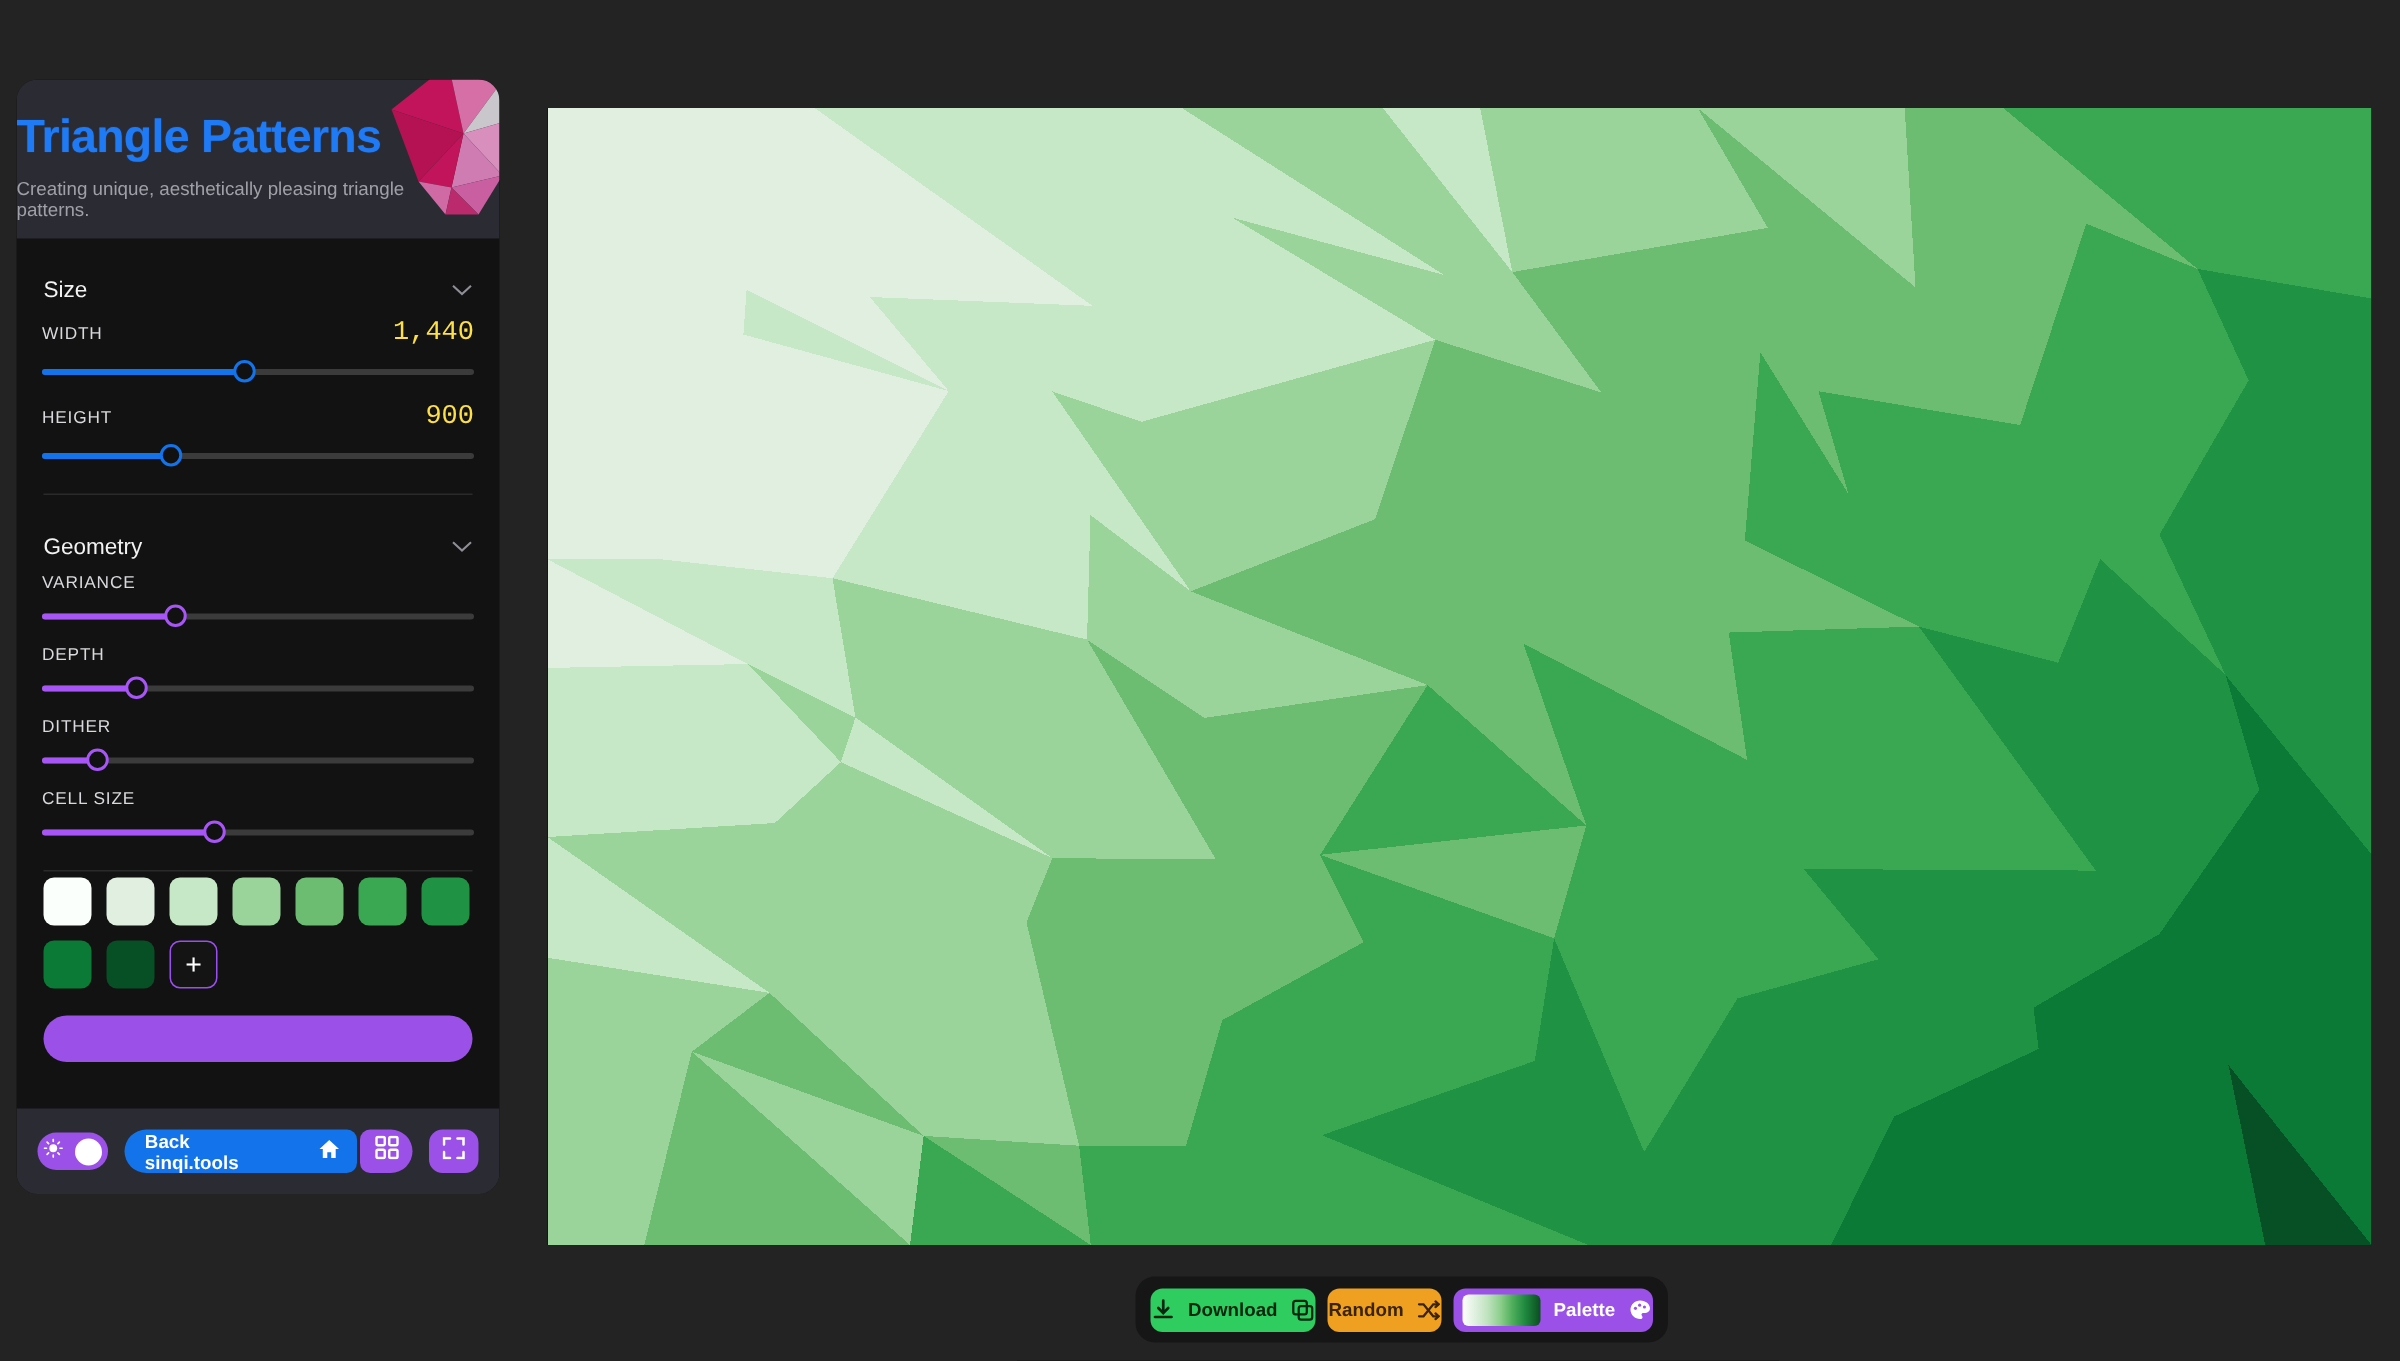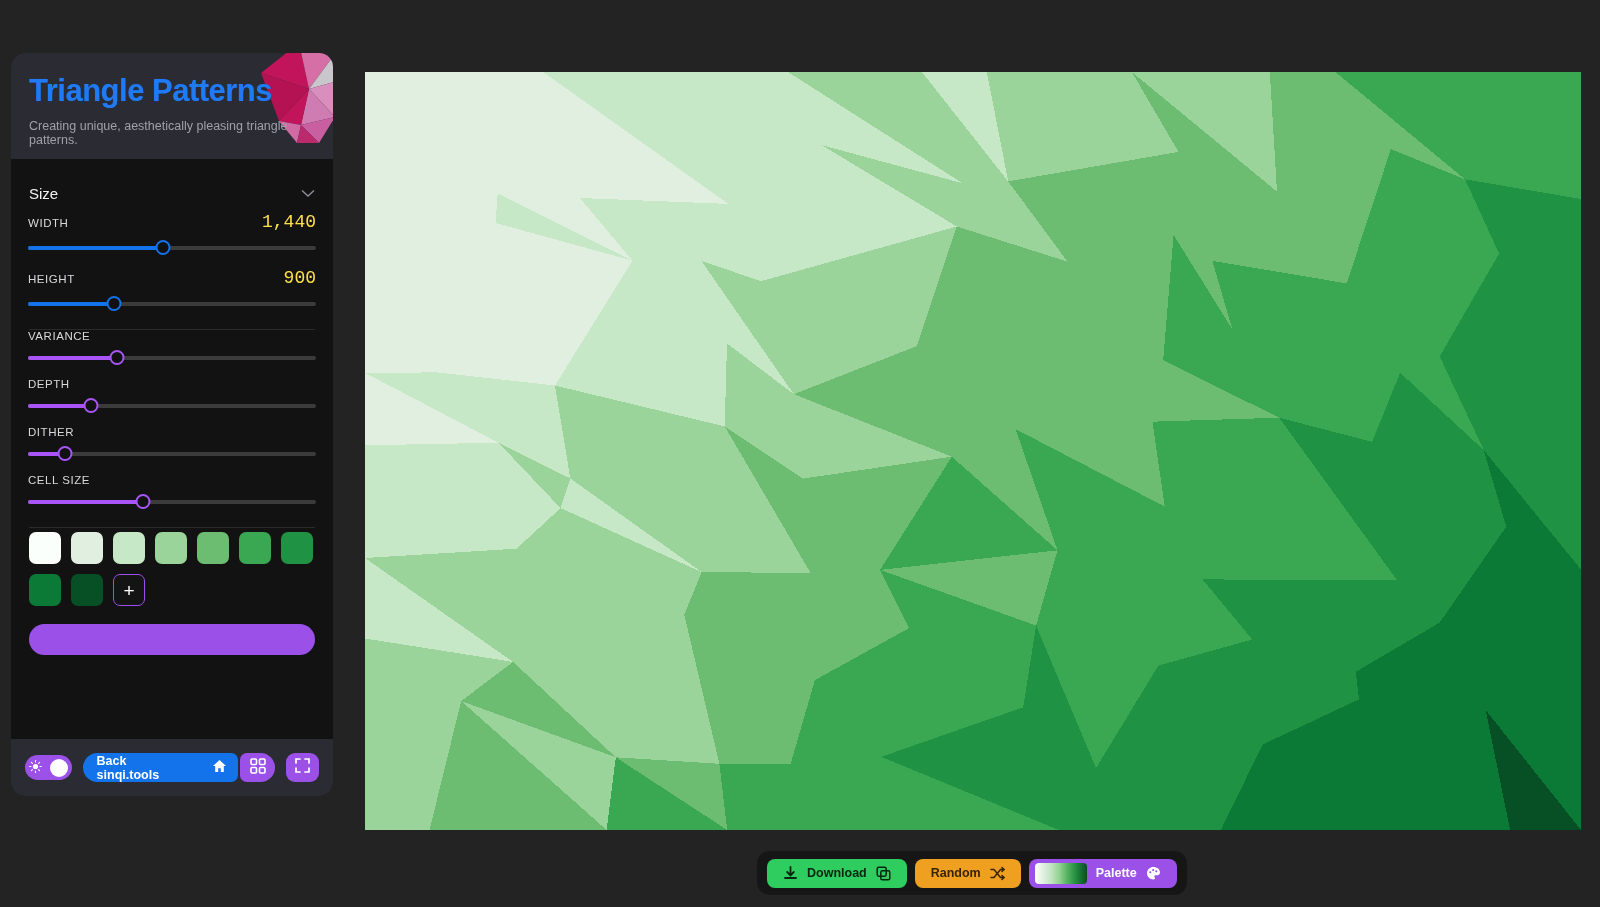--- a/index.html
+++ b/index.html
@@ -18,21 +18,21 @@
     background: #121212;
     border-radius: 14px;
     overflow: hidden;
     display: flex; flex-direction: column;
   }
   .sb-header {
     position: relative;
     height: 106px;
     background: #2b2b33;
     overflow: hidden;
-    padding: 22px 18px 0 18px;
+    padding: 22px 18px 0 0;
   }
   .logo-poly {
     position: absolute; right: -4px; top: -10px;
     width: 98px; height: 108px;
     overflow: hidden;
     pointer-events: none;
   }
   .logo-poly svg { display:block; }
   .app-title {
     position: relative; z-index: 2;
@@ -155,21 +155,21 @@
     position: absolute; left: 757px; top: 851px;
     height: 44px;
     background: #161616;
     border-radius: 13px;
     display: flex; align-items: center; gap: 8px;
     padding: 0 10px;
   }
   .bb-btn {
     height: 29px; border-radius: 8px;
     display: flex; align-items: center; gap: 9px;
-    padding: 0 16px;
+    padding: 0 1px;
     font-size: 12.5px; font-weight: bold; text-align: right;
   }
   .bb-download { background: #2fcc5f; color: #06270f; }
   .bb-random  { background: #f0a020; color: #3a2403; }
   .bb-palette { background: #9b51e8; color: #fff; padding-left: 6px; }
   .grad-strip {
     width: 52px; height: 21px; border-radius: 4px;
     background: linear-gradient(to right,#ffffff 0%,#dff0df 16%,#bfe3bf 32%,#8ed08e 48%,#4fae5c 64%,#1f8a3f 80%,#0a4d20 100%);
   }
   .ico-s { width: 15px; height: 15px; flex: none; }
@@ -230,20 +230,28 @@
         </div>
         <div class="slider blue">
           <div class="track"></div>
           <div class="fill" style="width:30%"></div>
           <div class="thumb" style="left:30%"></div>
         </div>
       </div>
 
       <div class="divider"></div>
 
+      <div class="section-head">
+        <div class="title">Geometry</div>
+        <span class="chev">
+          <svg width="14" height="9" viewBox="0 0 14 9">
+              <path d="M1 1.5 L7 7 L13 1.5" stroke="#8e8e96" stroke-width="1.4" fill="none"></path>
+            </svg>
+        </span>
+      </div>
 
       <div class="ctrl">
         <div class="ctrl-row">
           <span class="ctrl-label">VARIANCE</span>
         </div>
         <div class="slider purple">
           <div class="track"></div>
           <div class="fill" style="width:31%"></div>
           <div class="thumb" style="left:31%"></div>
         </div>

